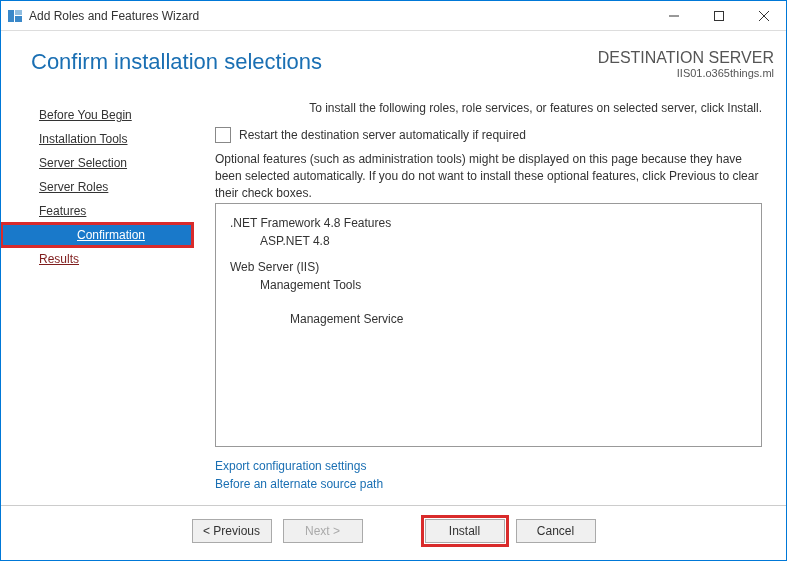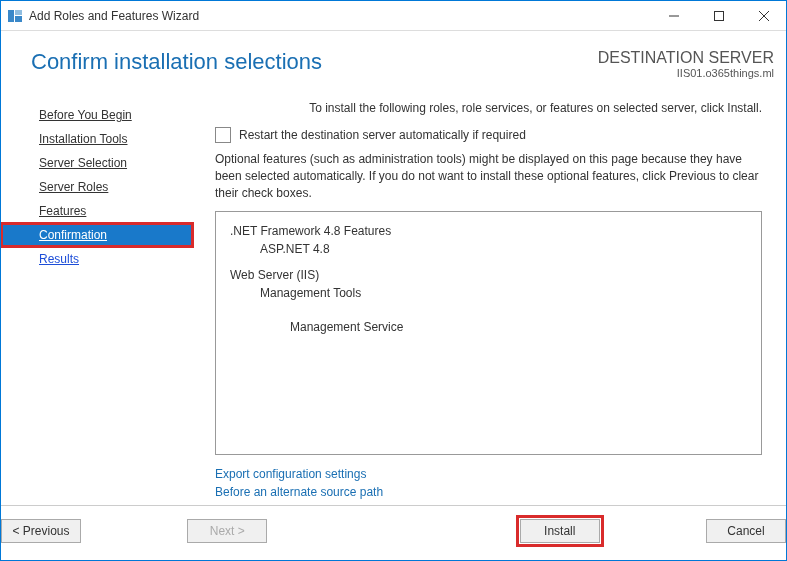--- a/index.html
+++ b/index.html
@@ -15,40 +15,40 @@
     .header { padding: 18px 12px 8px 30px; display: flex; justify-content: space-between; }
     .header-title { font-size: 22px; font-weight: 300; color: #1a6fb3; }
     .dest { text-align: right; font-size: 11px; color: #555; }
     .dest-label { font-size: 16px; color: #555; }
     .dest-server { font-size: 11px; }
 
     .content { display: flex; padding: 10px 0 0 0; height: 418px; }
     .sidebar { width: 192px; padding-top: 6px; }
     .step { padding: 5px 10px 5px 38px; font-size: 12px; color: #333; cursor: default; text-decoration: underline; }
     .step.active { background: #1979ca; color: #fff; }
-    .step.disabled { color: #1d4ed8; }
-    .step.highlighted { outline: 3px solid #d92b2b; outline-offset: -2px; }
+    .step.disabled { color: #7f1d1d; }
+    .step.highlighted { outline: 3px solid #d92b2b; outline-offset: -2px; text-align: center; }
 
     .main { flex: 1; padding: 4px 24px 0 22px; }
     .instruction { font-size: 12px; color: #333; margin-bottom: 12px; text-align: right; }
     .checkbox-row { display: flex; align-items: center; margin-bottom: 8px; }
     .checkbox-box { width: 16px; height: 16px; border: 1px solid #888; margin-right: 8px; }
     .checkbox-label { font-size: 12px; color: #333; }
-    .note { font-size: 12px; color: #333; line-height: 1.4; margin-bottom: 10px; }
+    .note { font-size: 12px; color: #333; line-height: 1.4; margin-bottom: 2px; }
 
     .features-box { border: 1px solid #999; height: 244px; padding: 10px 14px; margin-bottom: 10px; overflow: auto; }
     .feat-lvl0 { font-size: 12px; color: #333; padding: 2px 0; }
     .feat-lvl1 { font-size: 12px; color: #333; padding: 2px 0 2px 30px; }
     .feat-lvl2 { font-size: 12px; color: #333; padding: 2px 0 2px 60px; margin-top: 16px; }
     .feat-spacer { height: 8px; }
 
     .links { }
     .link { color: #1a6fb3; font-size: 12px; padding: 2px 0; cursor: pointer; }
 
-    .footer { border-top: 1px solid #ccc; height: 50px; display: flex; align-items: center; justify-content: space-between; gap: 11px; }
+    .footer { border-top: 1px solid #ccc; height: 50px; display: flex; align-items: center; justify-content: center; gap: 11px; }
     .btn { min-width: 80px; height: 24px; border: 1px solid #aaa; background: #f0f0f0; font-size: 12px; color: #333; cursor: pointer; }
     .btn.disabled { color: #aaa; }
     .btn.highlighted { outline: 3px solid #d92b2b; outline-offset: 1px; margin-left: 22px; }
     .btn-gap { width: 18px; }
   </style>
 </head>
 <body>
 
 <div class="titlebar">
   <span class="titlebar-icon">

